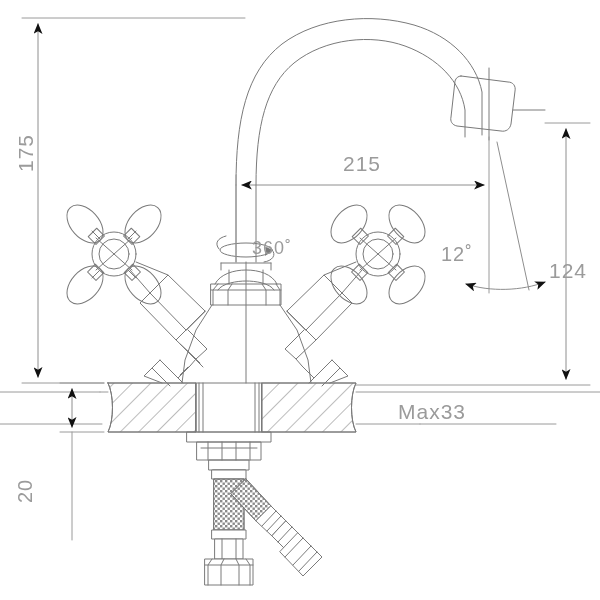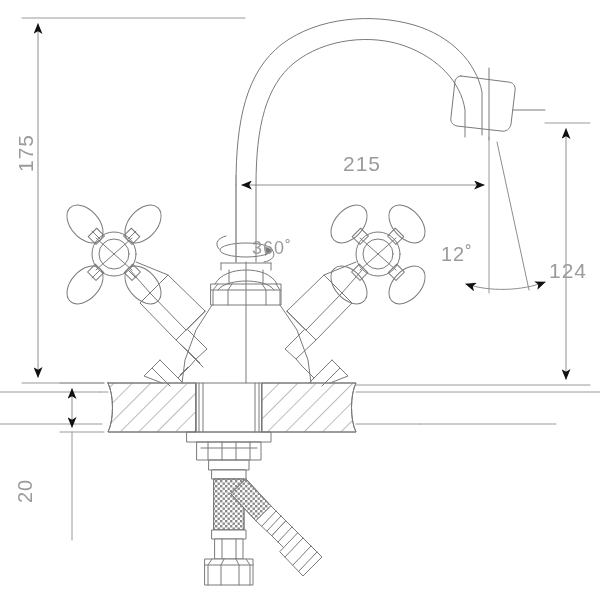--- a/index.html
+++ b/index.html
@@ -252,14 +252,15 @@
 
     </g>
   </svg>
 
   <div class="dimtext t175">175</div>
   <div class="dimtext t20">20</div>
   <div class="dimtext t122">215</div>
   <div class="dimtext t124">124</div>
   <div class="dimtext t12">12˚</div>
   <div class="dimtext t360">360˚</div>
+  <div class="dimtext tmax">Max33</div>
 
 </div>
 
 </body></html>

